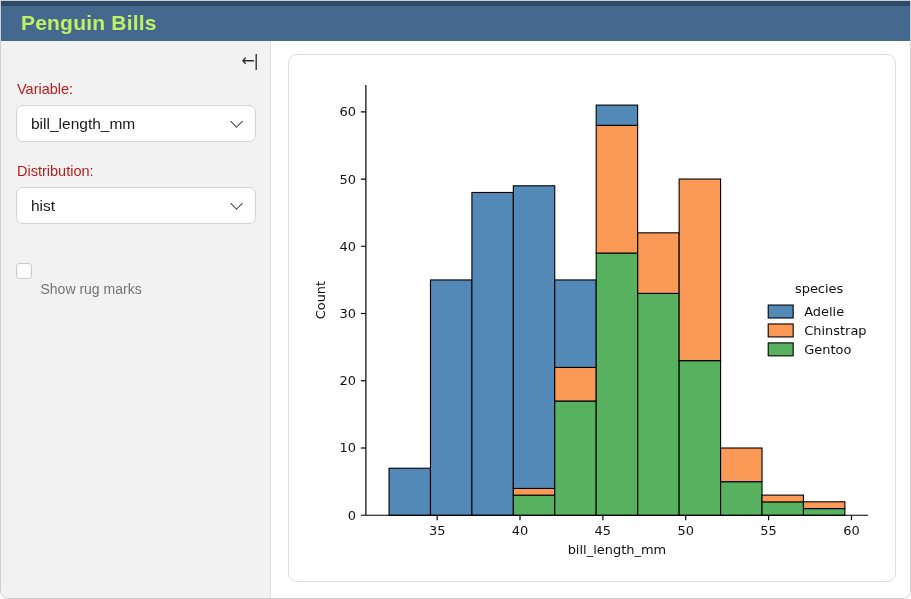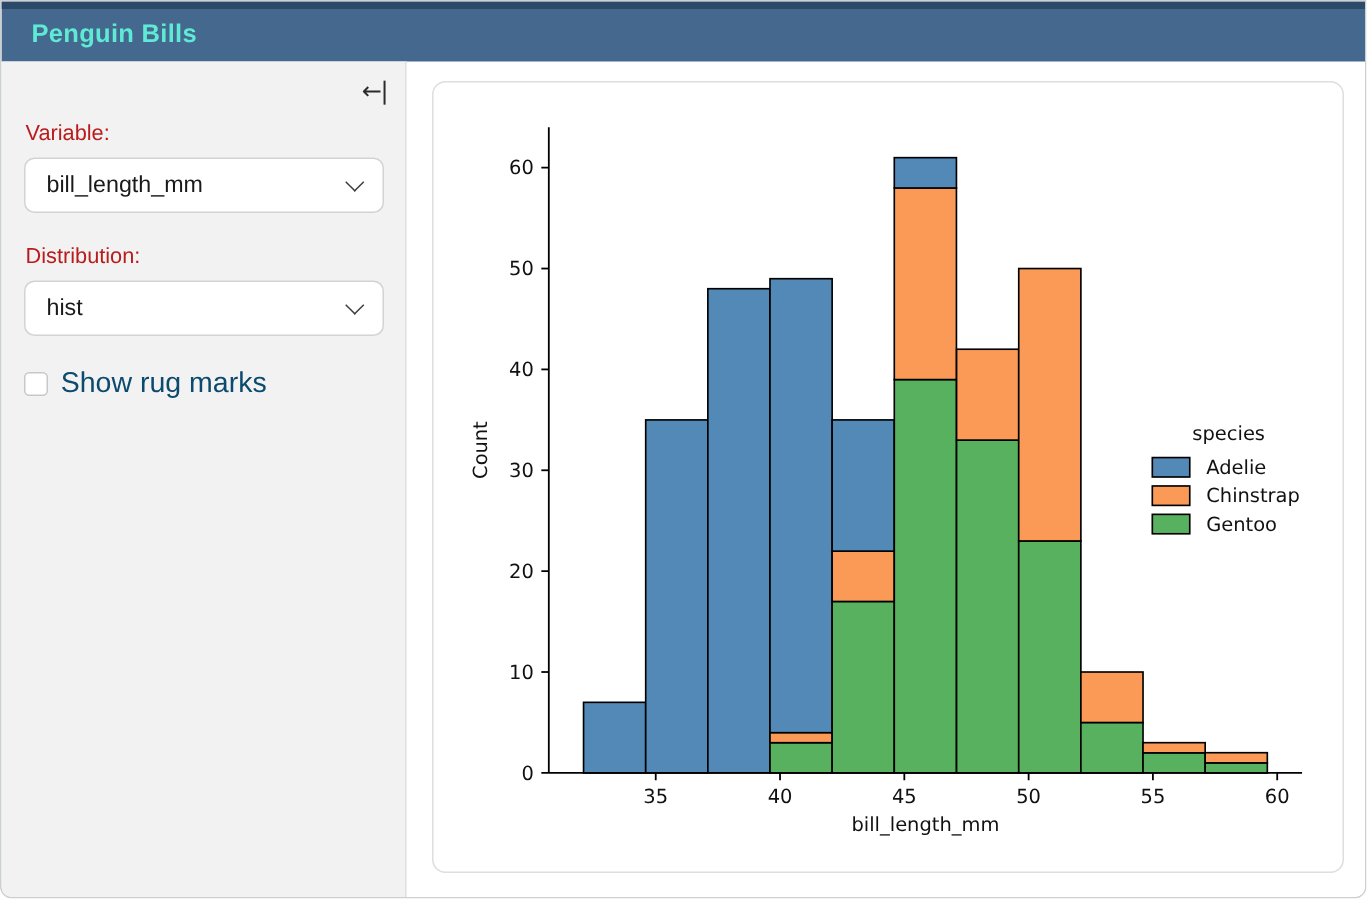--- a/index.html
+++ b/index.html
@@ -8,21 +8,21 @@
     width: 911px; height: 599px;
     border: 1px solid #cdd0d3;
     border-radius: 0 0 8px 8px;
     overflow: hidden;
     display: flex; flex-direction: column;
     background: #fff;
   }
   
   .header { flex: 0 0 40px; background: #45688e; position: relative; display: flex; align-items: center; }
   .header-accent { position: absolute; top: 0; left: 0; right: 0; height: 5px; background: #2c4a68; }
-  .app-title { color: #5eead4; font-size: 17px; font-weight: 600; padding: 4px 0 0 20px; letter-spacing: .2px; }
+  .app-title { color: #bef264; font-size: 21px; font-weight: 600; padding: 4px 0 0 20px; letter-spacing: .2px; }
   
   .body-row { flex: 1; display: flex; min-height: 0; }
   .sidebar {
     flex: 0 0 270px; background: #f2f2f3; border-right: 1px solid #e0e0e0;
     position: relative; padding: 40px 14px 0 15px;
   }
   .collapse-btn {
     position: absolute; top: 12px; right: 12px;
     background: none; border: none; cursor: pointer;
     font-size: 16px; color: #2b2b2b; font-family: "DejaVu Sans", sans-serif;
@@ -38,21 +38,21 @@
   .chevron {
     width: 9px; height: 9px; margin-top: -5px;
     border-right: 1.8px solid #3c3c3c; border-bottom: 1.8px solid #3c3c3c;
     transform: rotate(45deg);
   }
   .checkbox-row { display: flex; align-items: center; gap: 9px; margin-top: 1px; cursor: pointer; }
   .checkbox-box {
     width: 15.5px; height: 15.5px; background: #fff; border: 1px solid #c8c8c8;
     border-radius: 3.5px; flex: 0 0 auto;
   }
-  .checkbox-label { font-size: 19px; color: #0c4a6e; }
+  .checkbox-label { font-size: 14px; color: #737373; margin-top: 36px; }
   
   .main { flex: 1; background: #ffffff; padding: 13px 14px 16px 17px; min-width: 0; }
   .card {
     width: 100%; height: 100%;
     border: 1px solid #dcdee0; border-radius: 9px; background: #fff;
     position: relative; overflow: hidden;
   }
   .chart-wrap { position: absolute; inset: 0; }
   .chart-wrap svg { width: 100%; height: 100%; display: block; }
 </style>

